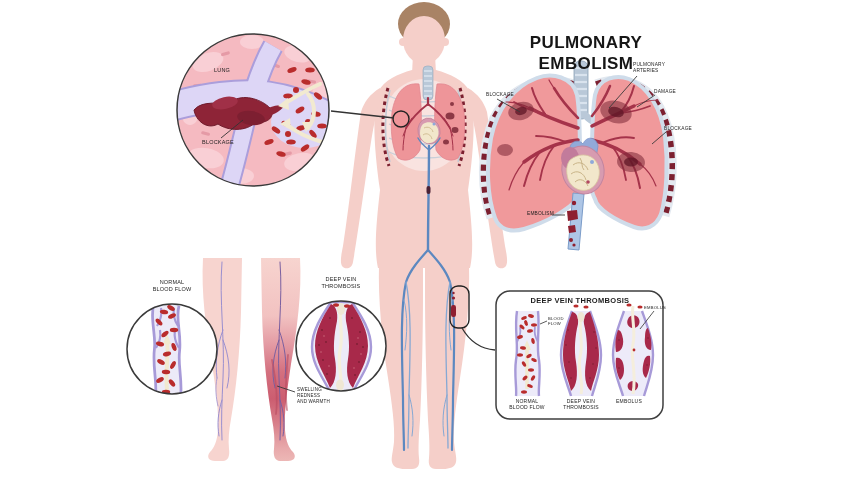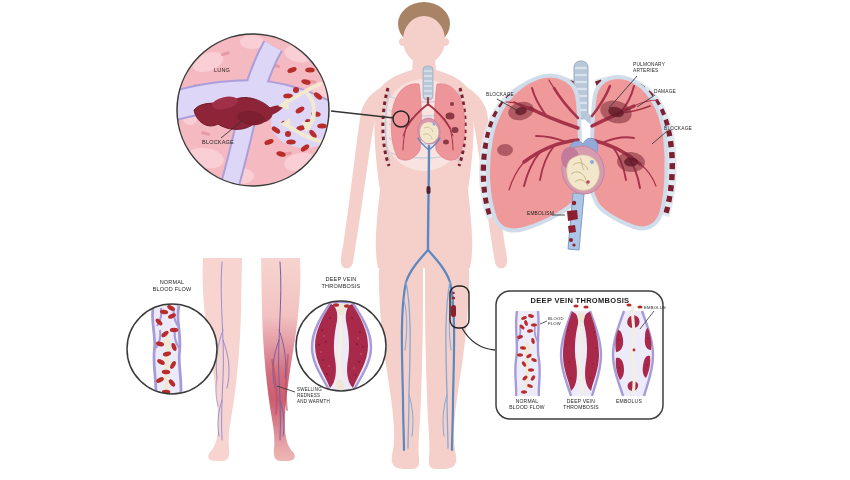--- a/index.html
+++ b/index.html
@@ -457,20 +457,21 @@
   <g stroke="#3a3a3a" stroke-width="0.9">
     <line x1="637" y1="76" x2="609" y2="108"></line>
     <line x1="655" y1="95" x2="637" y2="107"></line>
     <line x1="666" y1="132" x2="652" y2="144"></line>
     <line x1="497" y1="99" x2="520" y2="112"></line>
     <line x1="552" y1="215" x2="565" y2="215"></line>
     <line x1="295" y1="392" x2="277" y2="386"></line>
   </g>
 </svg>
 
+<div class="lbl title">PULMONARY EMBOLISM</div>
 <div class="lbl lbl-lung">LUNG</div>
 <div class="lbl lbl-inset-blockage">BLOCKAGE</div>
 <div class="lbl lbl-pa">PULMONARY ARTERIES</div>
 <div class="lbl lbl-damage">DAMAGE</div>
 <div class="lbl lbl-blk-l">BLOCKAGE</div>
 <div class="lbl lbl-blk-r">BLOCKAGE</div>
 <div class="lbl lbl-embolism">EMBOLISM</div>
 <div class="lbl lbl-normal">NORMAL BLOOD FLOW</div>
 <div class="lbl lbl-dvt">DEEP VEIN THROMBOSIS</div>
 <div class="lbl lbl-symptoms">SWELLING REDNESS AND WARMTH</div>

